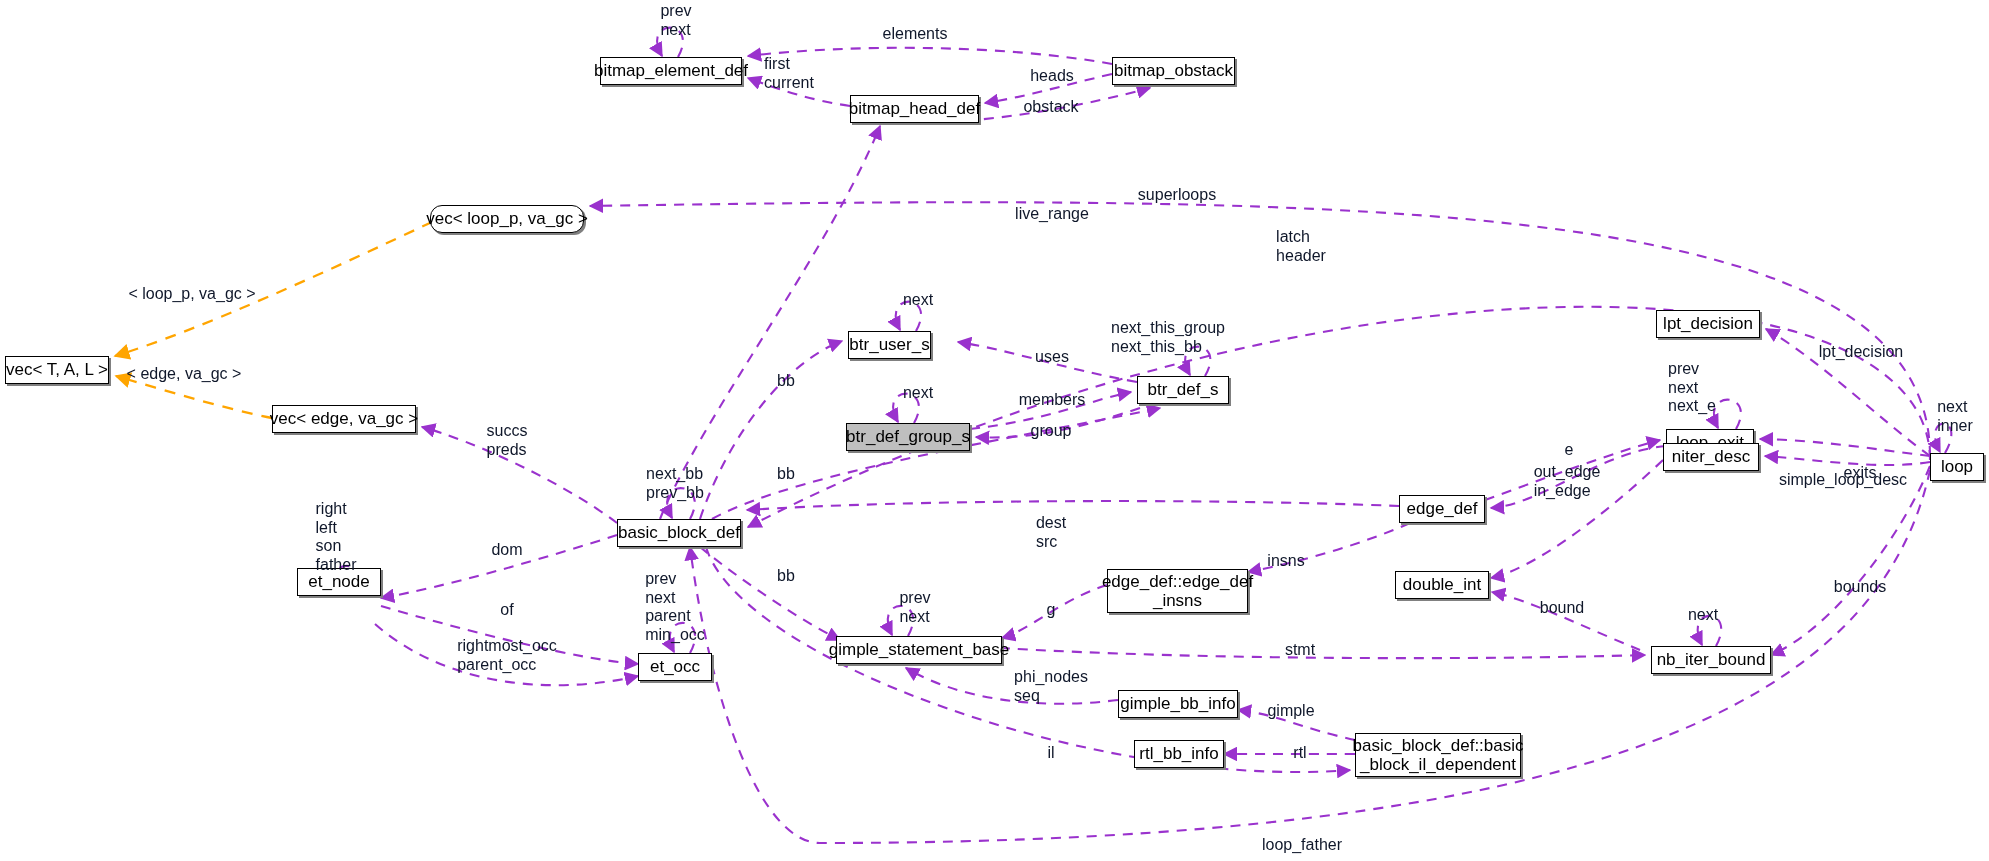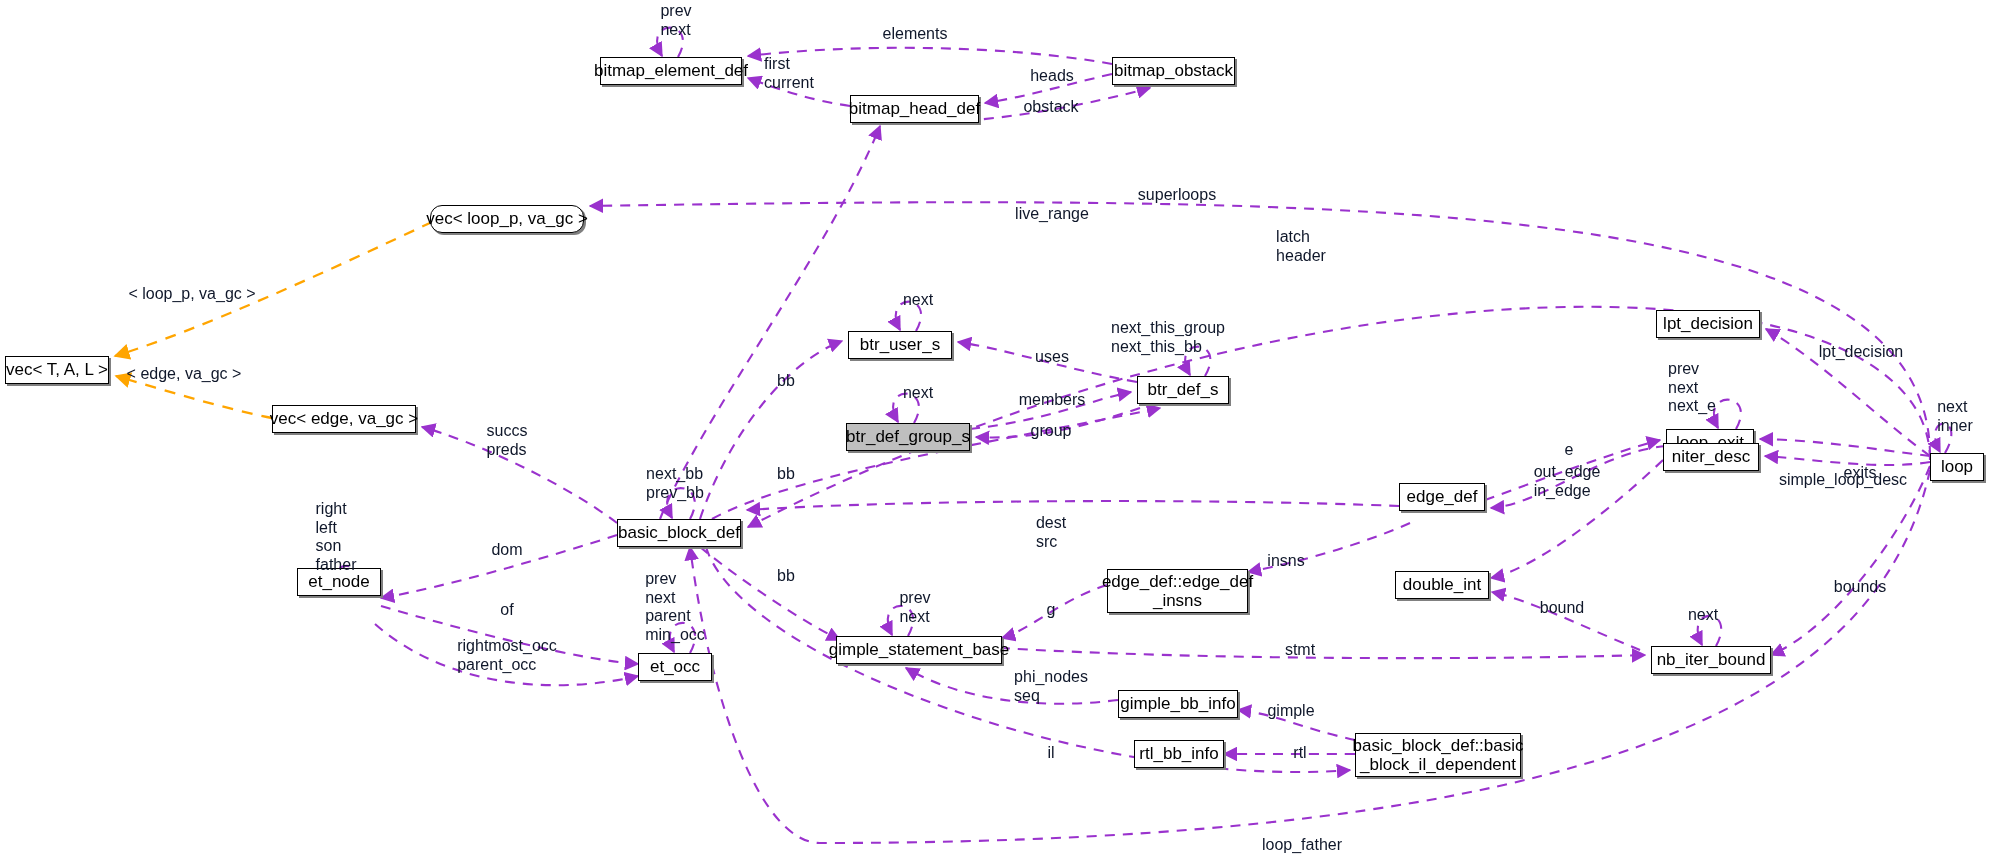--- a/index.html
+++ b/index.html
@@ -147,29 +147,29 @@
       <path d="M272,418 C230,410 170,392 116,376"></path>
     </g>
   </svg>
 
   <div class="node" style="left:600px;top:57px;width:142px;height:28px;text-align:right;">bitmap_element_def</div>
   <div class="node" style="left:850px;top:95px;width:129px;height:28px;">bitmap_head_def</div>
   <div class="node" style="left:1112px;top:57px;width:123px;height:28px;">bitmap_obstack</div>
   <div class="node" style="left:430px;top:205px;width:154px;height:28px;border-radius:12px;">vec&lt; loop_p, va_gc &gt;</div>
   <div class="node" style="left:5px;top:356px;width:104px;height:28px;">vec&lt; T, A, L &gt;</div>
   <div class="node" style="left:272px;top:405px;width:144px;height:28px;">vec&lt; edge, va_gc &gt;</div>
-  <div class="node" style="left:848px;top:331px;width:104px;height:28px;text-align:right;">btr_user_s</div>
+  <div class="node" style="left:848px;top:331px;width:83px;height:28px;text-align:right;">btr_user_s</div>
   <div class="node hl" style="left:846px;top:423px;width:124px;height:28px;">btr_def_group_s</div>
   <div class="node" style="left:1137px;top:376px;width:92px;height:28px;">btr_def_s</div>
   <div class="node" style="left:1656px;top:310px;width:104px;height:28px;">lpt_decision</div>
   <div class="node" style="left:1666px;top:429px;width:88px;height:28px;">loop_exit</div>
   <div class="node" style="left:1663px;top:443px;width:96px;height:28px;">niter_desc</div>
   <div class="node" style="left:1930px;top:453px;width:54px;height:28px;">loop</div>
   <div class="node" style="left:617px;top:519px;width:124px;height:28px;">basic_block_def</div>
-  <div class="node" style="left:1399px;top:483px;width:86px;height:28px;">edge_def</div>
+  <div class="node" style="left:1399px;top:495px;width:86px;height:28px;">edge_def</div>
   <div class="node" style="left:1395px;top:571px;width:94px;height:28px;">double_int</div>
   <div class="node" style="left:1107px;top:569px;width:141px;height:44px;">edge_def::edge_def
 _insns</div>
   <div class="node" style="left:836px;top:636px;width:166px;height:28px;">gimple_statement_base</div>
   <div class="node" style="left:1651px;top:646px;width:120px;height:28px;">nb_iter_bound</div>
   <div class="node" style="left:1118px;top:690px;width:120px;height:28px;">gimple_bb_info</div>
   <div class="node" style="left:1134px;top:740px;width:90px;height:28px;">rtl_bb_info</div>
   <div class="node" style="left:1355px;top:733px;width:166px;height:44px;">basic_block_def::basic
 _block_il_dependent</div>
   <div class="node" style="left:297px;top:568px;width:84px;height:28px;">et_node</div>

